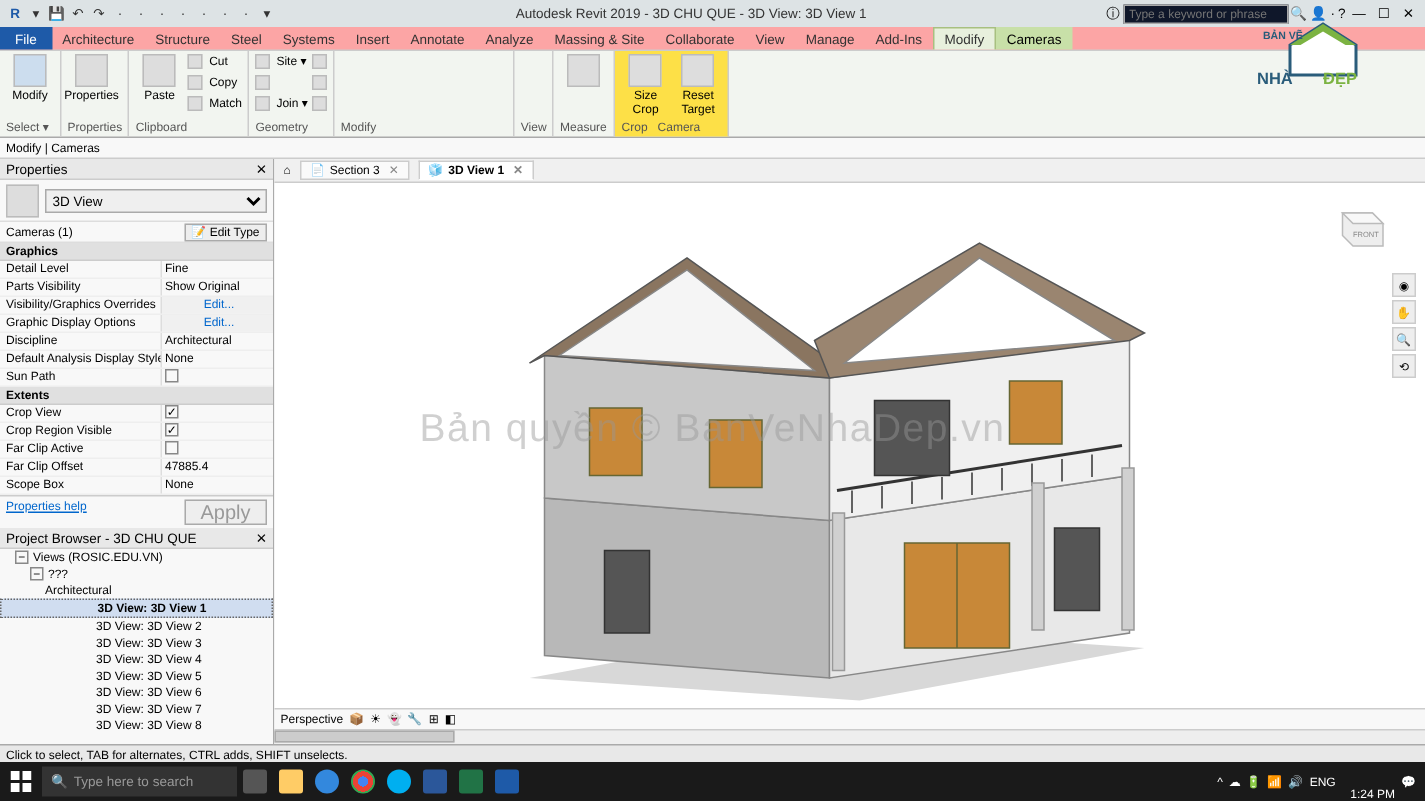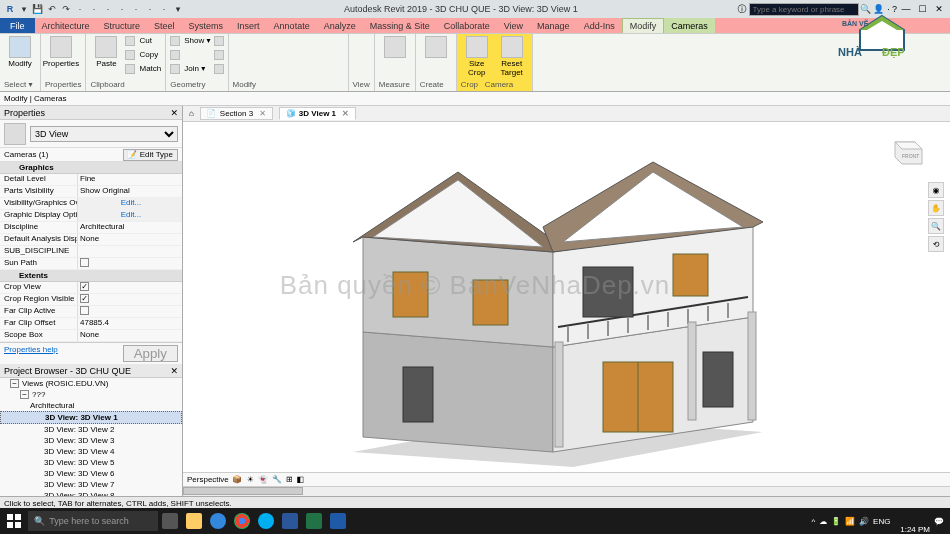--- a/index.html
+++ b/index.html
@@ -44,35 +44,35 @@
 .props-panel { width: 183px; background: #f8f8f8; border-right: 1px solid #aaa; display: flex; flex-direction: column; }
 .panel-header { height: 14px; background: #e8e8e8; font-size: 9px; padding: 0 4px; display: flex; align-items: center; justify-content: space-between; border-bottom: 1px solid #ccc; }
 .panel-header .close { cursor: pointer; }
 .type-selector { height: 28px; display: flex; align-items: center; gap: 4px; padding: 2px 4px; border-bottom: 1px solid #ddd; }
 .type-selector .ico { width: 22px; height: 22px; background: #ddd; border: 1px solid #bbb; }
 .type-selector select { flex: 1; height: 16px; font-size: 9px; border: 1px solid #aaa; }
 .instance-row { display: flex; height: 14px; font-size: 8px; align-items: center; padding: 0 4px; border-bottom: 1px solid #ddd; }
 .instance-row .lbl { flex: 1; }
 .instance-row .btn { border: 1px solid #aaa; padding: 0 4px; background: #eee; height: 12px; font-size: 8px; }
 .prop-grid { flex: none; overflow-y: auto; }
-.prop-cat { background: #e0e0e0; font-size: 8px; font-weight: bold; padding: 1px 19px; border-bottom: 1px solid #ccc; }
+.prop-cat { background: #e0e0e0; font-size: 8px; font-weight: bold; padding: 1px 4px; border-bottom: 1px solid #ccc; }
 .prop-row { display: flex; font-size: 8px; border-bottom: 1px solid #eee; height: 12px; }
-.prop-row .k { width: 78px; padding-left: 4px; border-right: 1px solid #ddd; overflow: hidden; white-space: nowrap; }
+.prop-row .k { width: 108px; padding-left: 4px; border-right: 1px solid #ddd; overflow: hidden; white-space: nowrap; }
 .prop-row .v { flex: 1; padding-left: 2px; overflow: hidden; white-space: nowrap; }
 .prop-row .v.edit { color: #0066cc; text-align: center; background: #f0f0f0; }
 .prop-help { display: flex; justify-content: space-between; padding: 2px 4px; font-size: 8px; border-top: 1px solid #ccc; }
 .prop-help .apply { border: 1px solid #aaa; padding: 0 10px; background: #eee; color: #999; }
 
 
 .proj-browser { flex: 1; overflow-y: auto; font-size: 8px; }
 .tree-item { padding: 1px 0; white-space: nowrap; cursor: pointer; }
 .tree-item.i1 { padding-left: 10px; }
 .tree-item.i2 { padding-left: 20px; }
 .tree-item.i3 { padding-left: 30px; }
-.tree-item.i4 { padding-left: 44px; }
+.tree-item.i4 { padding-left: 64px; }
 .tree-item.active { background: #d0ddf0; border: 1px dotted #666; font-weight: bold; }
 .tree-item .toggle { display: inline-block; width: 9px; height: 9px; border: 1px solid #888; text-align: center; line-height: 7px; margin-right: 3px; font-size: 8px; }
 
 
 .viewport { flex: 1; background: #fff; position: relative; display: flex; flex-direction: column; }
 .view-tabs { height: 16px; background: #f0f0f0; display: flex; align-items: center; gap: 6px; padding-left: 6px; border-bottom: 1px solid #ccc; font-size: 8px; }
 .view-tab { padding: 1px 6px; border: 1px solid #ccc; background: #fafafa; display: flex; gap: 3px; align-items: center; }
 .view-tab.active { background: #fff; border-bottom-color: #fff; font-weight: bold; }
 .view-tab .x { color: #888; margin-left: 3px; cursor: pointer; }
 .canvas { flex: 1; background: #fff; position: relative; overflow: hidden; }
@@ -202,21 +202,21 @@
           </div>
       </div>
     </div>
     <div class="group-label">Clipboard</div>
   </div>
   <div class="ribbon-group">
     <div class="group-content">
       <div class="ribbon-col">
         <div class="ribbon-btn-sm">
             <span class="ico-sm"></span>
-            <span>Show ▾</span>
+            <span>Site ▾</span>
           </div>
         <div class="ribbon-btn-sm">
             <span class="ico-sm"></span>
           </div>
         <div class="ribbon-btn-sm">
             <span class="ico-sm"></span>
             <span>Join ▾</span>
           </div>
       </div>
       <div class="ribbon-col">
@@ -271,28 +271,20 @@
       </div>
     <div class="group-label">View</div>
   </div>
   <div class="ribbon-group">
     <div class="group-content">
         <div class="ribbon-btn-lg">
           <div class="ico"></div>
         </div>
       </div>
     <div class="group-label">Measure</div>
-  </div>
-  <div class="ribbon-group">
-    <div class="group-content">
-        <div class="ribbon-btn-lg">
-          <div class="ico"></div>
-        </div>
-      </div>
-    <div class="group-label">Create</div>
   </div>
   <div class="ribbon-group modify-group">
     <div class="group-content">
       <div class="ribbon-btn-lg">
           <div class="ico"></div>
           <div class="lbl" style="white-space:pre-line">Size
 Crop</div>
         </div>
       <div class="ribbon-btn-lg">
           <div class="ico"></div>
@@ -340,24 +332,20 @@
             <div class="k">Graphic Display Options</div>
             <div class="v edit">Edit...</div>
           </div>
           <div class="prop-row">
             <div class="k">Discipline</div>
             <div class="v">Architectural</div>
           </div>
           <div class="prop-row">
             <div class="k">Default Analysis Display Style</div>
             <div class="v">None</div>
-          </div>
-          <div class="prop-row">
-            <div class="k">SUB_DISCIPLINE</div>
-            <div class="v"></div>
           </div>
           <div class="prop-row">
             <div class="k">Sun Path</div>
             <div class="v"><span class="chk"></span></div>
           </div>
         </div>
       <div class="prop-cat">Extents</div>
       <div id="prop-rows-2">
           <div class="prop-row">
             <div class="k">Crop View</div>

